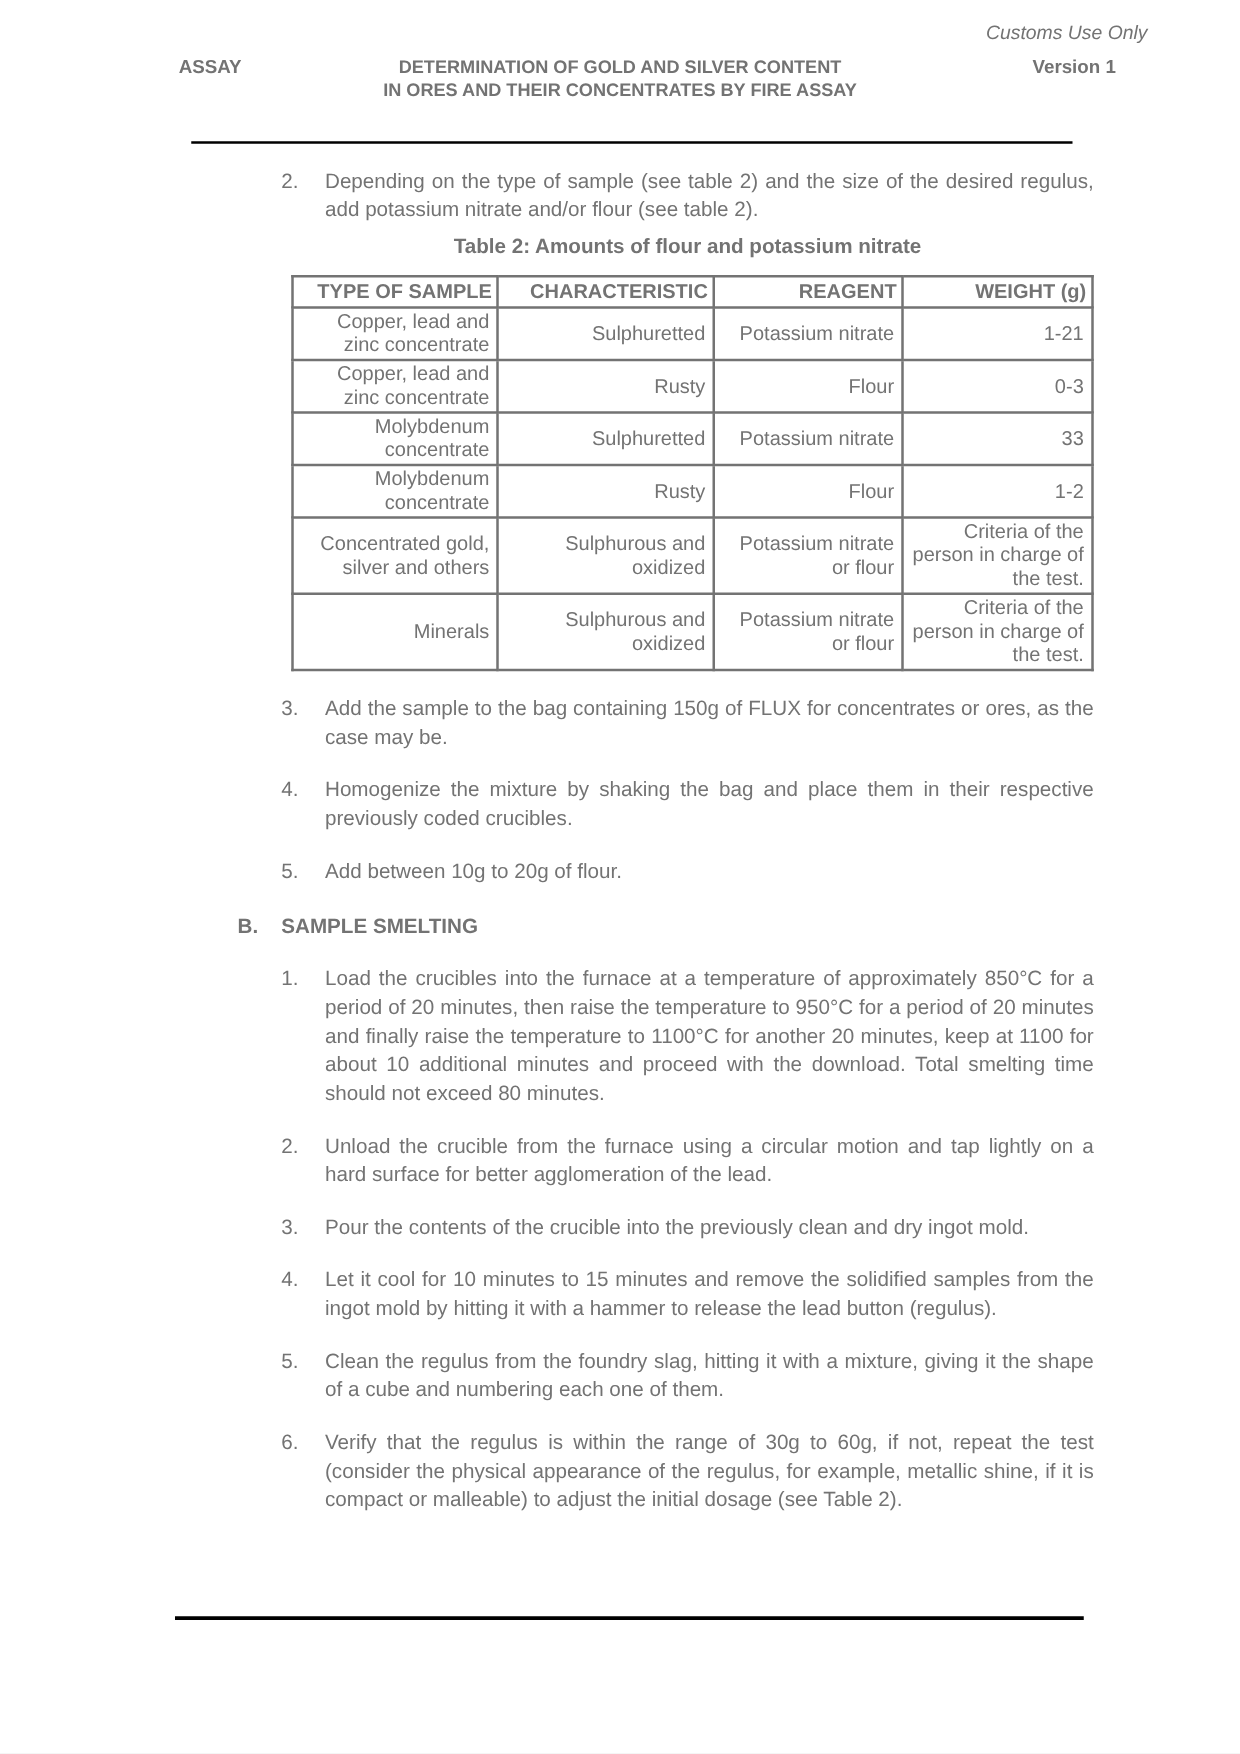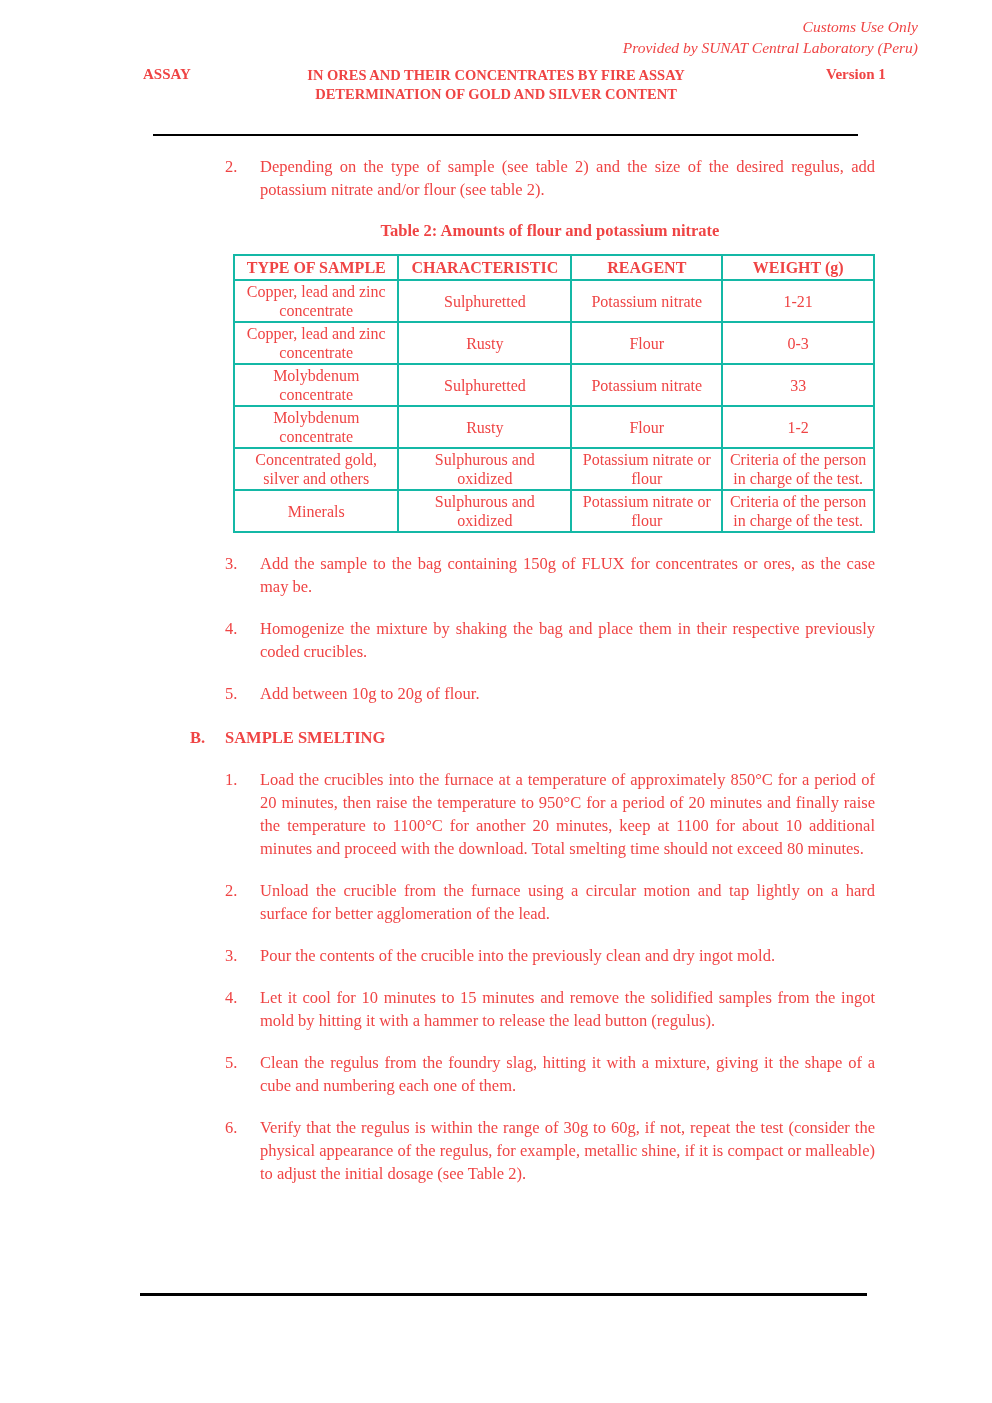--- a/index.html
+++ b/index.html
@@ -2,22 +2,22 @@
 <html><head>
 <meta charset="utf-8">
 <style>
   * { margin:0; padding:0; box-sizing:border-box; }
   html,body { background:#e8e8e8; }
   .page {
     position:relative;
     width:992px; height:1403px;
     margin:0 auto;
     background:#ffffff;
-    font-family:Liberation Serif, serif;
-    color:#ef4444;
+    font-family:Liberation Sans, sans-serif;
+    color:#737373;
     overflow:hidden;
   }
   
   .topnote {
     padding:16px 74px 0 0;
     text-align:right;
     font-style:italic;
     font-size:15.5px;
     line-height:21px;
   }
@@ -32,34 +32,34 @@
   .hdr .version { position:absolute; left:826px; top:0; font-weight:bold; font-size:15px; }
   .hrule { margin:22px 0 0 153px; width:705px; border-top:2px solid #000; }
 
   
   .body { margin:0 117px 0 225px; }
   .item { display:flex; margin-top:19px; font-size:16.5px; line-height:23px; }
   .item .num { flex:0 0 35px; }
   .item .txt { flex:1; text-align:justify; }
 
   .tbl-title {
-    margin-top:20px;
+    margin-top:8px;
     text-align:center;
     font-weight:bold;
     font-size:16.5px;
   }
   table.data {
     margin:13px 0 0 8px;
     width:642px;
     border-collapse:collapse;
     table-layout:fixed;
   }
   table.data th, table.data td {
-    border:2px solid #14b8a6;
-    text-align:center;
+    border:2px solid #737373;
+    text-align:right;
     vertical-align:middle;
     font-size:16px;
     line-height:19px;
     padding:1px 6px;
   }
   table.data th { font-weight:bold; padding:2px 4px; }
   col.c1 { width:25.7%; } col.c2 { width:27.0%; }
   col.c3 { width:23.6%; } col.c4 { width:23.7%; }
 
   .sec {
@@ -80,28 +80,27 @@
     text-align:center; font-size:15px;
   }
 </style>
 </head>
 <body>
 
 <div class="page">
 
   <div class="topnote">
     <div>Customs Use Only</div>
-    <div>Provided by SUNAT Central Laboratory (Peru)</div>
   </div>
 
   <div class="hdr">
     <div class="org">ASSAY</div>
     <div class="doctitle">
+      <div>DETERMINATION OF GOLD AND SILVER CONTENT</div>
       <div>IN ORES AND THEIR CONCENTRATES BY FIRE ASSAY</div>
-      <div>DETERMINATION OF GOLD AND SILVER CONTENT</div>
     </div>
     <div class="version">Version 1</div>
   </div>
 
   <div class="hrule"></div>
 
   <div class="body">
 
     <div>
 

